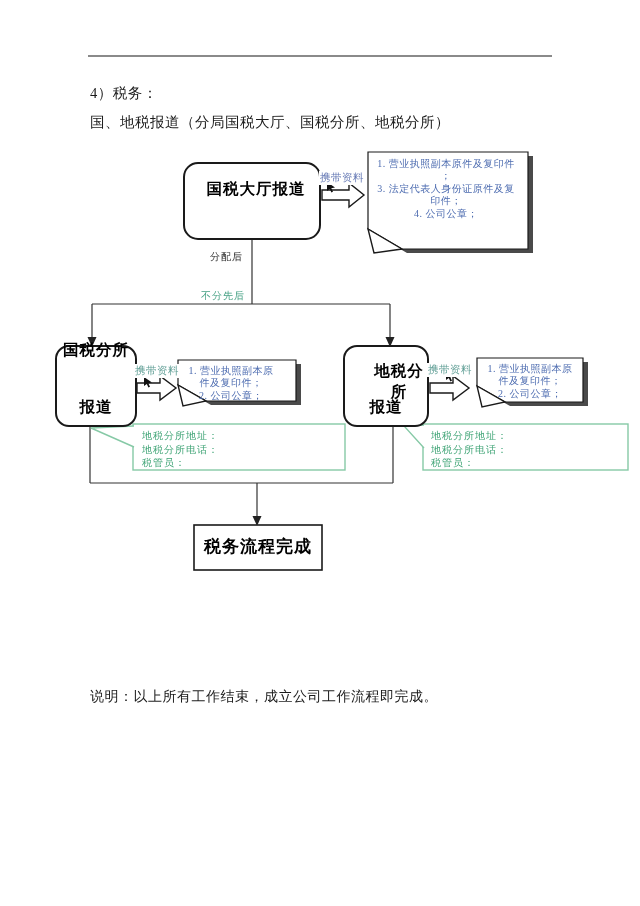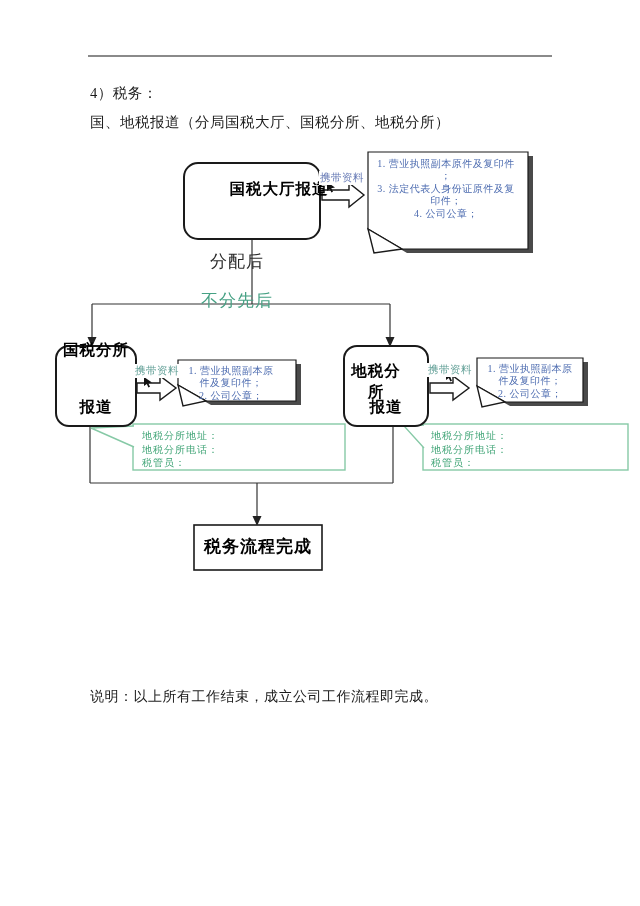--- a/index.html
+++ b/index.html
@@ -19,28 +19,28 @@
   .h1{left:90px;top:84px;font-size:14.5px;letter-spacing:.5px;}
   .h2{left:90px;top:113px;font-size:14.5px;letter-spacing:.5px;}
   .footer-note{left:90px;top:688px;font-size:14px;letter-spacing:.5px;}
 
   svg.flow{left:0;top:0;width:640px;height:906px;}
 
   .node-label{
     font-weight:bold;font-size:15.5px;letter-spacing:1px;
     text-align:center;color:#000;
   }
-  .lbl-main{left:184px;top:179px;width:144px;padding-left:23px;}
+  .lbl-main{left:184px;top:179px;width:144px;}
   .lbl-left-1{left:56px;top:340px;width:80px;}
   .lbl-left-2{left:56px;top:397px;width:80px;}
-  .lbl-right-1{left:344px;top:361px;width:64px;}
+  .lbl-right-1{left:344px;top:361px;width:64px;padding-left:23px;}
   .lbl-right-2{left:344px;top:397px;width:84px;}
   .lbl-final{left:194px;top:535px;width:128px;font-size:17px;}
 
-  .edge-label{font-size:17px;color:#2a2a2a;letter-spacing:1px;}
+  .edge-label{font-size:10px;color:#2a2a2a;letter-spacing:1px;}
   .lbl-after{left:210px;top:250px;}
   .lbl-noorder{left:201px;top:289px;color:#46a184;}
 
   .bring-label{font-size:10.5px;letter-spacing:.5px;background:#fff;padding:0 1px;}
   .bring-top{left:319px;top:171px;color:#6478b4;}
   .bring-left{left:134px;top:364px;color:#5f9e95;}
   .bring-right{left:427px;top:363px;color:#5f9e95;}
 
   .note-text{
     color:#4d6cb0;font-size:10px;line-height:12.4px;

